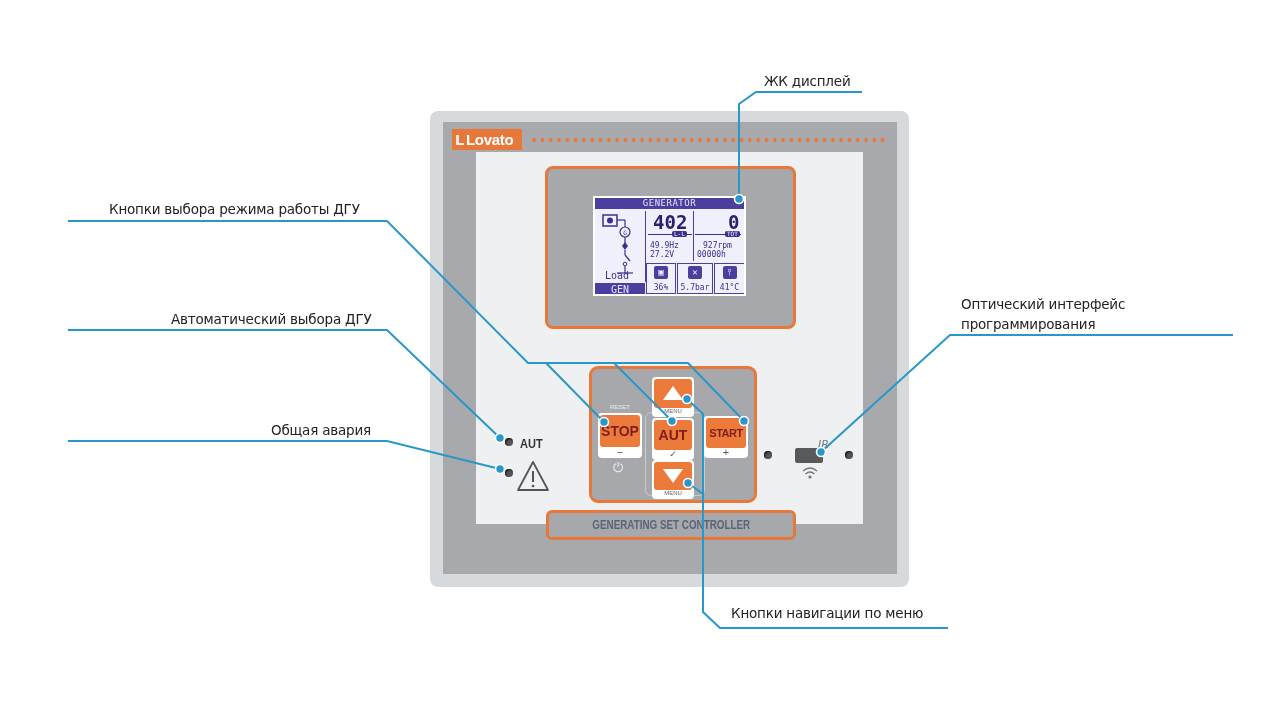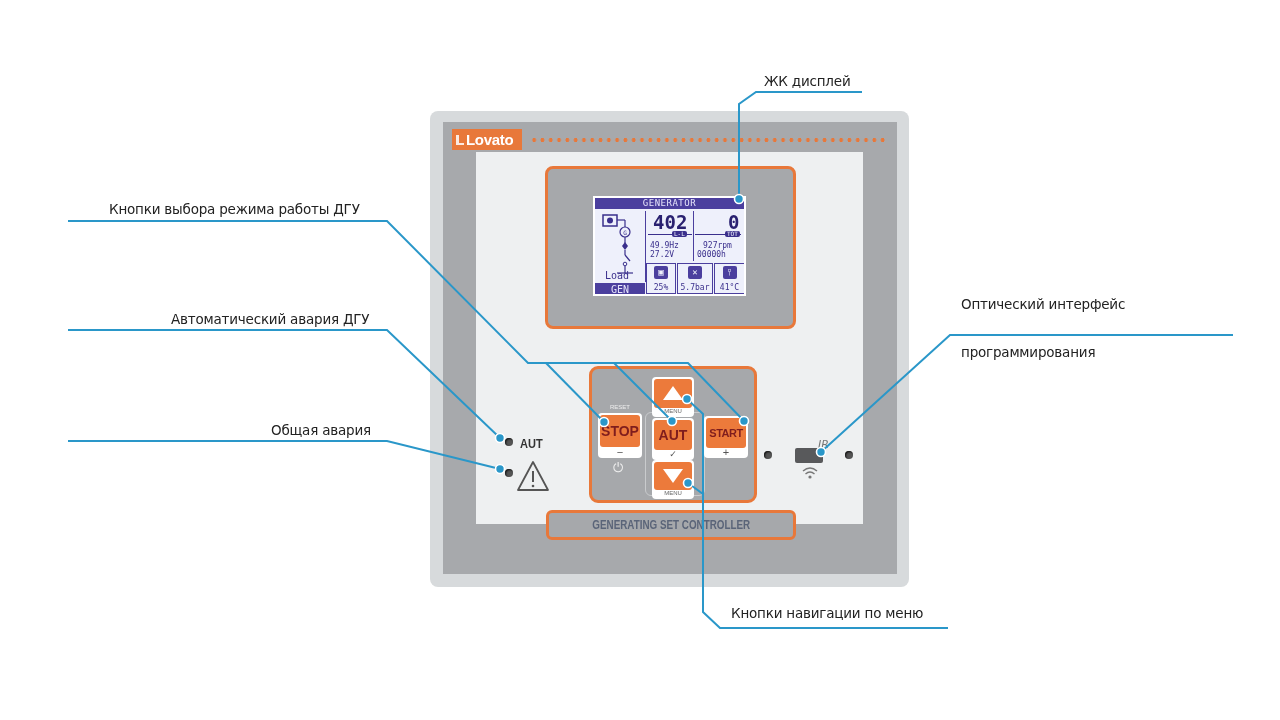--- a/index.html
+++ b/index.html
@@ -92,21 +92,21 @@
   <div class="pill" style="left:130px; top:33px;">TOT</div>
   <div style="position:absolute; left:98px; top:13px; width:1px; height:50px; background:#4b3f9e;"></div>
 
   <div class="small" style="left:55px; top:44px;">49.9Hz</div>
   <div class="small" style="left:55px; top:53px;">27.2V</div>
   <div class="small" style="left:108px; top:44px;">927rpm</div>
   <div class="small" style="left:102px; top:53px;">00000h</div>
 
   <div class="cell" style="left:51px; width:30px;">
     <div class="ico">▣</div>
-    <div class="val">25%</div>
+    <div class="val">36%</div>
   </div>
   <div class="cell" style="left:82px; width:36px;">
     <div class="ico">✕</div>
     <div class="val">5.7bar</div>
   </div>
   <div class="cell" style="left:119px; width:31px;">
     <div class="ico">⫯</div>
     <div class="val">41°C</div>
   </div>
 </div>
@@ -200,17 +200,17 @@
     <circle cx="500" cy="438" r="4.5"></circle>
     <circle cx="500" cy="469" r="4.5"></circle>
     <circle cx="821" cy="452" r="4.5"></circle>
     <circle cx="687" cy="399" r="4.5"></circle>
     <circle cx="688" cy="483" r="4.5"></circle>
   </g>
 </svg>
 
 <div class="callout-text" style="left:764px; top:73px;">ЖК дисплей</div>
 <div class="callout-text" style="left:109px; top:201px;">Кнопки выбора режима работы ДГУ</div>
-<div class="callout-text" style="left:171px; top:311px;">Автоматический авария ДГУ</div>
+<div class="callout-text" style="left:171px; top:311px;">Автоматический выбора ДГУ</div>
 <div class="callout-text" style="left:271px; top:422px;">Общая авария</div>
 <div class="callout-text" style="left:961px; top:296px;">Оптический интерфейс</div>
-<div class="callout-text" style="left:961px; top:316px;margin-top:28px;">программирования</div>
+<div class="callout-text" style="left:961px; top:316px;">программирования</div>
 <div class="callout-text" style="left:731px; top:605px;">Кнопки навигации по меню</div>
 
 </body></html>

